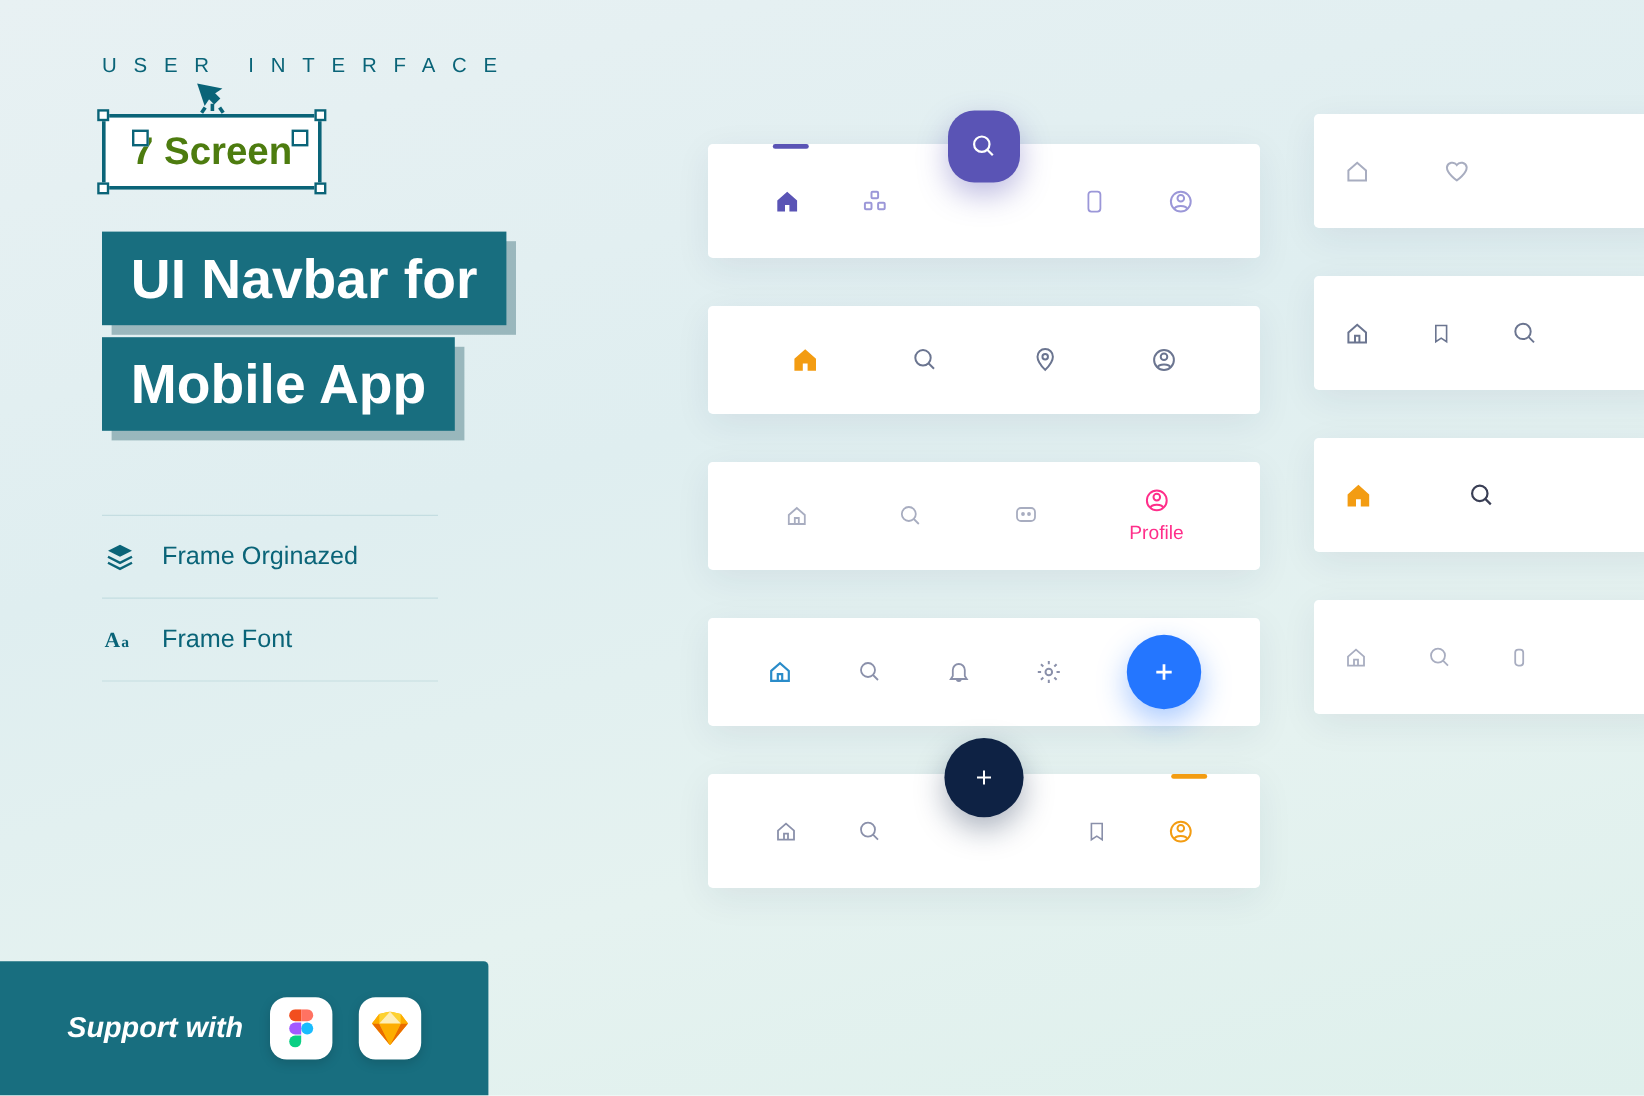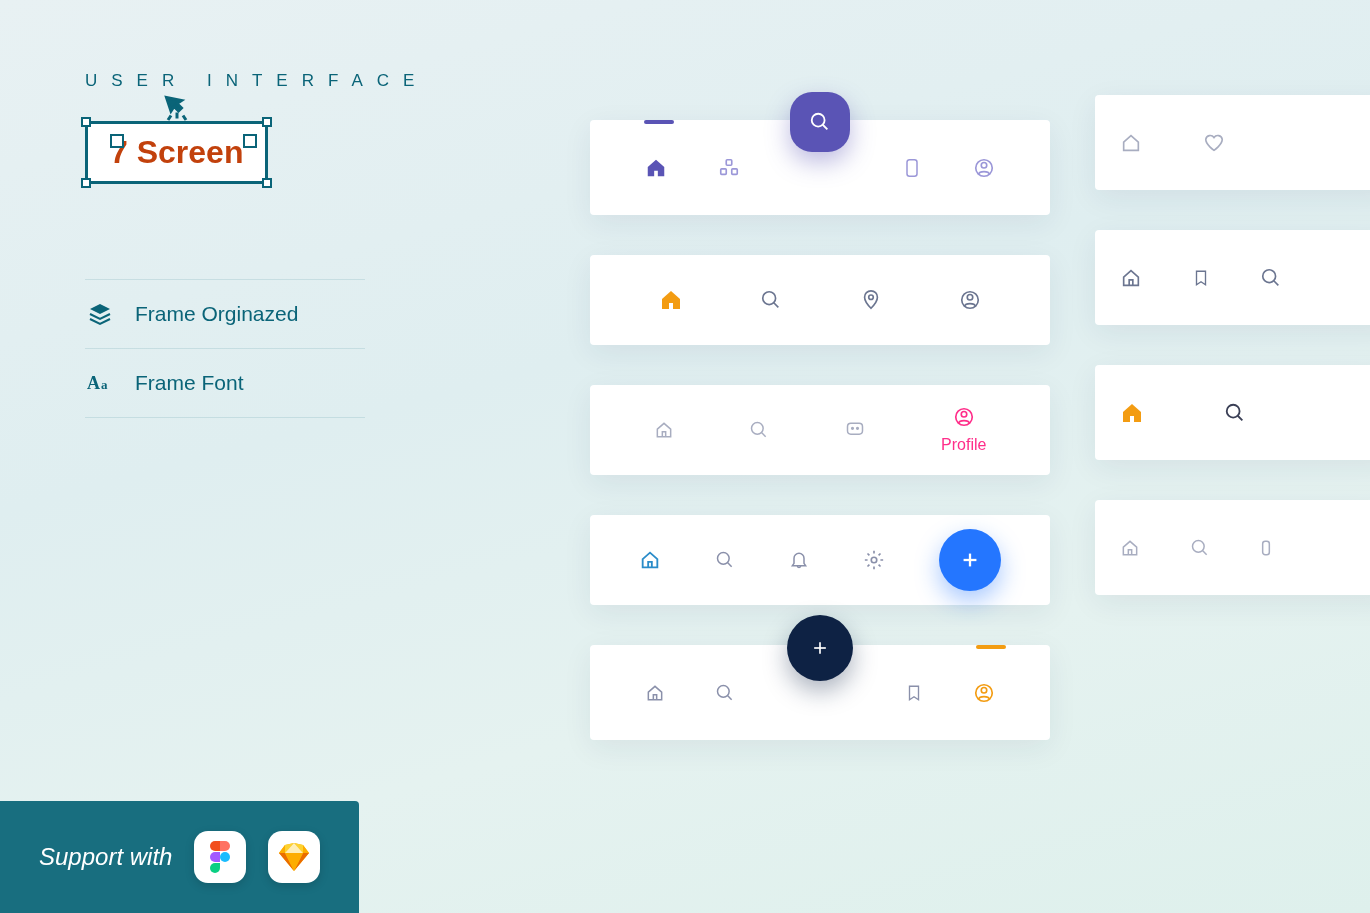--- a/index.html
+++ b/index.html
@@ -4,28 +4,28 @@
 <style>
 * { box-sizing: border-box; margin: 0; padding: 0; }
 body {
   width: 1370px;
   height: 913px;
   background: linear-gradient(165deg, #e8f1f3 0%, #dfeef0 40%, #e5f2f0 70%, #def0ec 100%);
   font-family: -apple-system, BlinkMacSystemFont, 'Segoe UI', Arial, sans-serif;
   position: relative;
   overflow: hidden;
 }
-.left-col { position: absolute; left: 85px; top: 45px; width: 420px; margin-top: 26px; }
+.left-col { position: absolute; left: 85px; top: 45px; width: 420px; }
 .eyebrow { color: #0a6478; letter-spacing: 14px; font-size: 17px; font-weight: 500; margin-bottom: 30px; }
 .badge-wrap { position: relative; display: inline-block; margin-bottom: 35px; }
 .badge-box {
   border: 3px solid #0a6478;
   padding: 10px 22px;
   background: #fff;
-  color: #c2410c;
+  color: #4d7c0f;
   font-weight: 700;
   font-size: 32px;
   position: relative;
 }
 .badge-box::before, .badge-box::after,
 .badge-corner-tl, .badge-corner-tr, .badge-corner-bl, .badge-corner-br {
   content: '';
   position: absolute;
   width: 10px; height: 10px;
   background: #fff;
@@ -58,27 +58,27 @@
   border-bottom: 1px solid rgba(10,100,120,0.12);
   width: 280px;
 }
 .feature:first-child { border-top: 1px solid rgba(10,100,120,0.12); }
 .feature .fi { width: 30px; display: flex; justify-content: center; }
 .support-banner {
   position: absolute;
   left: 0; bottom: 0;
   background: #186e7f;
   color: #fff;
-  padding: 30px 39px;
+  padding: 30px 56px;
   display: flex;
   align-items: center;
   gap: 22px;
   font-size: 24px;
   font-style: italic;
-  font-weight: 400;
+  font-weight: 700;
   border-top-right-radius: 4px;
 }
 .app-badge {
   width: 52px; height: 52px;
   background: #fff;
   border-radius: 14px;
   display: flex;
   align-items: center;
   justify-content: center;
   box-shadow: 0 3px 10px rgba(0,0,0,0.15);
@@ -163,20 +163,24 @@
           <line x1="16" y1="15" x2="18" y2="18"></line>
         </svg>
     </div>
     <div class="badge-box">
       <span class="badge-corner-tl"></span><span class="badge-corner-tr"></span>
       <span class="badge-corner-bl"></span><span class="badge-corner-br"></span>
       <span>7 Screen</span>
     </div>
   </div>
 
+  <div class="title-block">
+    <div class="title-row">UI Navbar for</div><br>
+    <div class="title-row">Mobile App</div>
+  </div>
 
   <div class="features">
     <div class="feature">
       <span class="fi">
         <svg width="24" height="24" viewBox="0 0 24 24" fill="#0a6478">
             <path d="M12 2 L22 7 L12 12 L2 7 Z"></path>
             <path d="M2 12 L12 17 L22 12" fill="none" stroke="#0a6478" stroke-width="2"></path>
             <path d="M2 17 L12 22 L22 17" fill="none" stroke="#0a6478" stroke-width="2"></path>
           </svg>
       </span>

